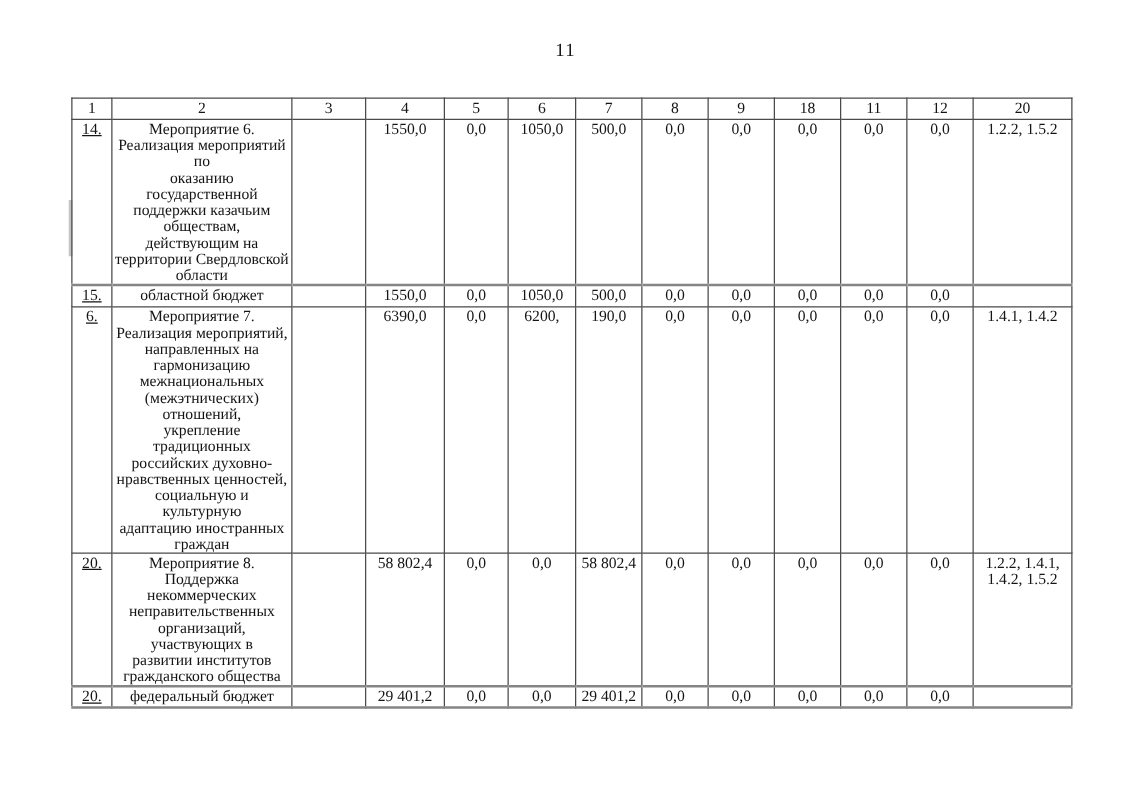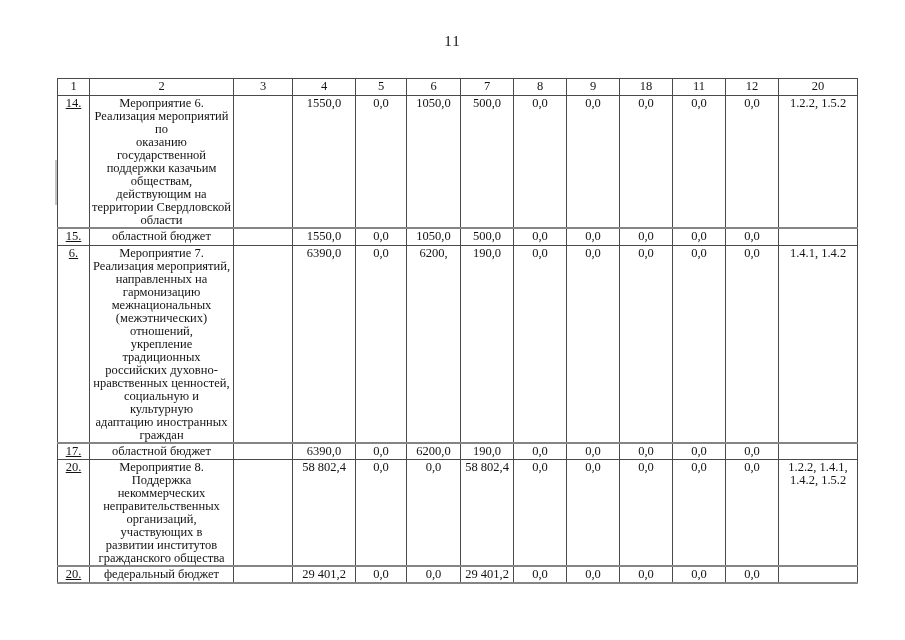--- a/index.html
+++ b/index.html
@@ -133,35 +133,20 @@
       <td>0,0</td>
       <td>6200,</td>
       <td>190,0</td>
       <td>0,0</td>
       <td>0,0</td>
       <td>0,0</td>
       <td>0,0</td>
       <td>0,0</td>
       <td class="ind">1.4.1, 1.4.2</td>
     </tr>
-    <tr class="rh-1 sep">
-      <td class="num">17.</td>
-      <td class="name">областной бюджет</td>
-      <td></td>
-      <td>6390,0</td>
-      <td>0,0</td>
-      <td>6200,0</td>
-      <td>190,0</td>
-      <td>0,0</td>
-      <td>0,0</td>
-      <td>0,0</td>
-      <td>0,0</td>
-      <td>0,0</td>
-      <td class="ind"></td>
-    </tr>
     <tr class="rh-18">
       <td class="num">20.</td>
       <td class="name">Мероприятие 8.
 Поддержка некоммерческих
 неправительственных
 организаций, участвующих в
 развитии институтов
 гражданского общества</td>
       <td></td>
       <td>58 802,4</td>

